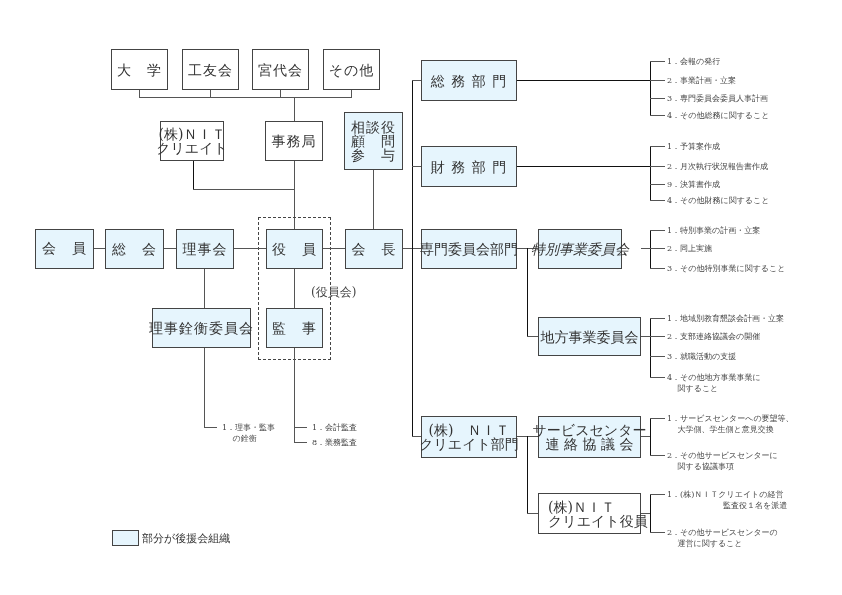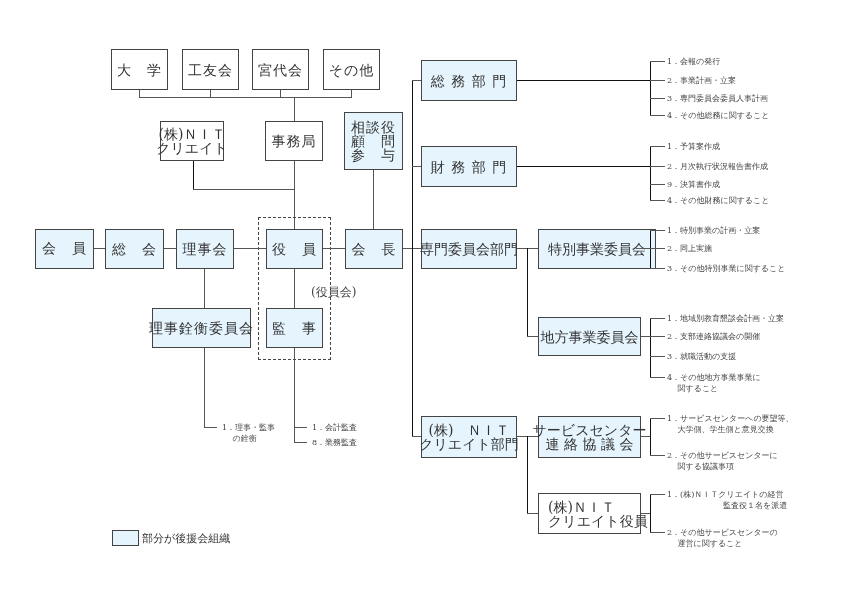--- a/index.html
+++ b/index.html
@@ -140,21 +140,21 @@
 <div class="item" style="left:667px;top:179px;">9．決算書作成</div>
 <div class="item" style="left:667px;top:195px;">4．その他財務に関すること</div>
 
 <div class="box org" style="left:421px;top:229px;width:96px;height:40px;letter-spacing:0;">
     <span>専門委員会部門</span>
   </div>
 <div class="ln h" style="left:517px;top:248px;width:21px;"></div>
 <div class="ln v dk" style="left:527px;top:248px;height:89px;"></div>
 <div class="ln h" style="left:527px;top:336px;width:11px;"></div>
 
-<div class="box org" style="left:538px;top:229px;width:118px;height:40px;letter-spacing:0;">
+<div class="box org" style="left:538px;top:229px;width:84px;height:40px;letter-spacing:0;font-style:italic;">
     <span>特別事業委員会</span>
   </div>
 <div class="ln h" style="left:641px;top:248px;width:9px;"></div>
 <div class="ln v dk" style="left:650px;top:230px;height:38px;"></div>
 <div class="ln h" style="left:650px;top:230px;width:15px;"></div>
 <div class="ln h" style="left:650px;top:248px;width:15px;"></div>
 <div class="ln h" style="left:650px;top:268px;width:15px;"></div>
 <div class="item" style="left:667px;top:225px;">1．特別事業の計画・立案</div>
 <div class="item" style="left:667px;top:243px;">2．同上実施</div>
 <div class="item" style="left:667px;top:263px;">3．その他特別事業に関すること</div>

